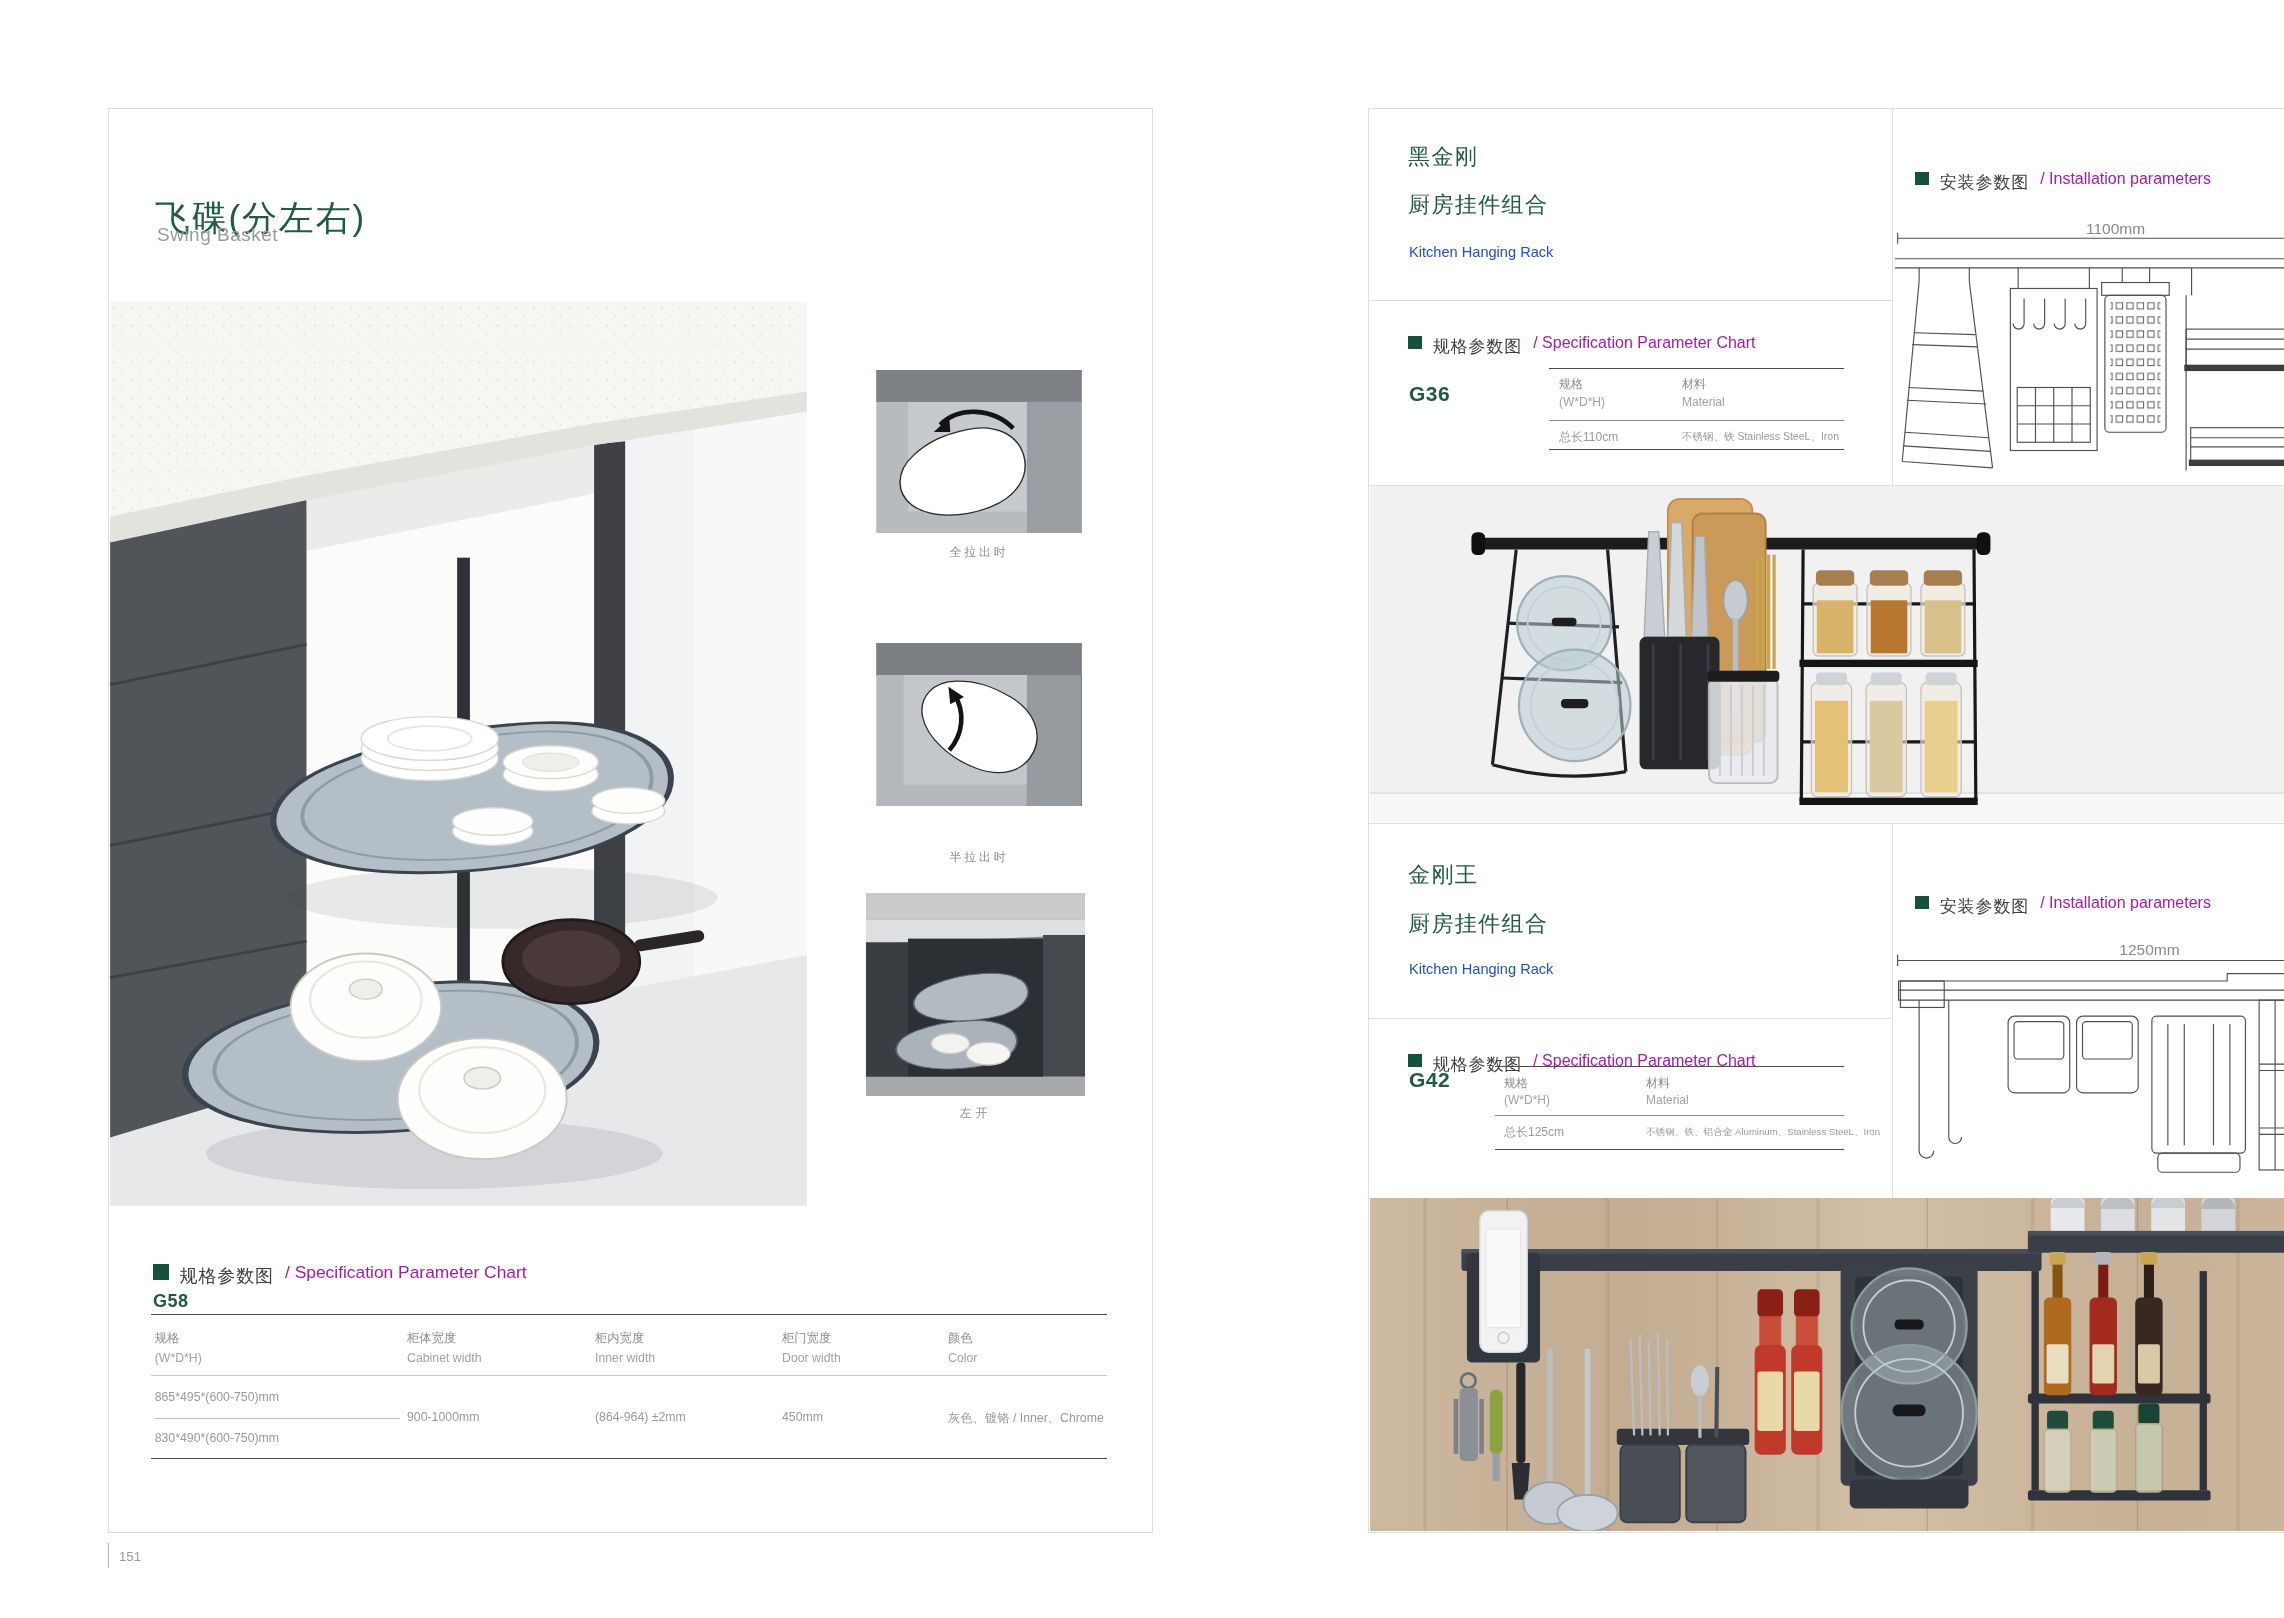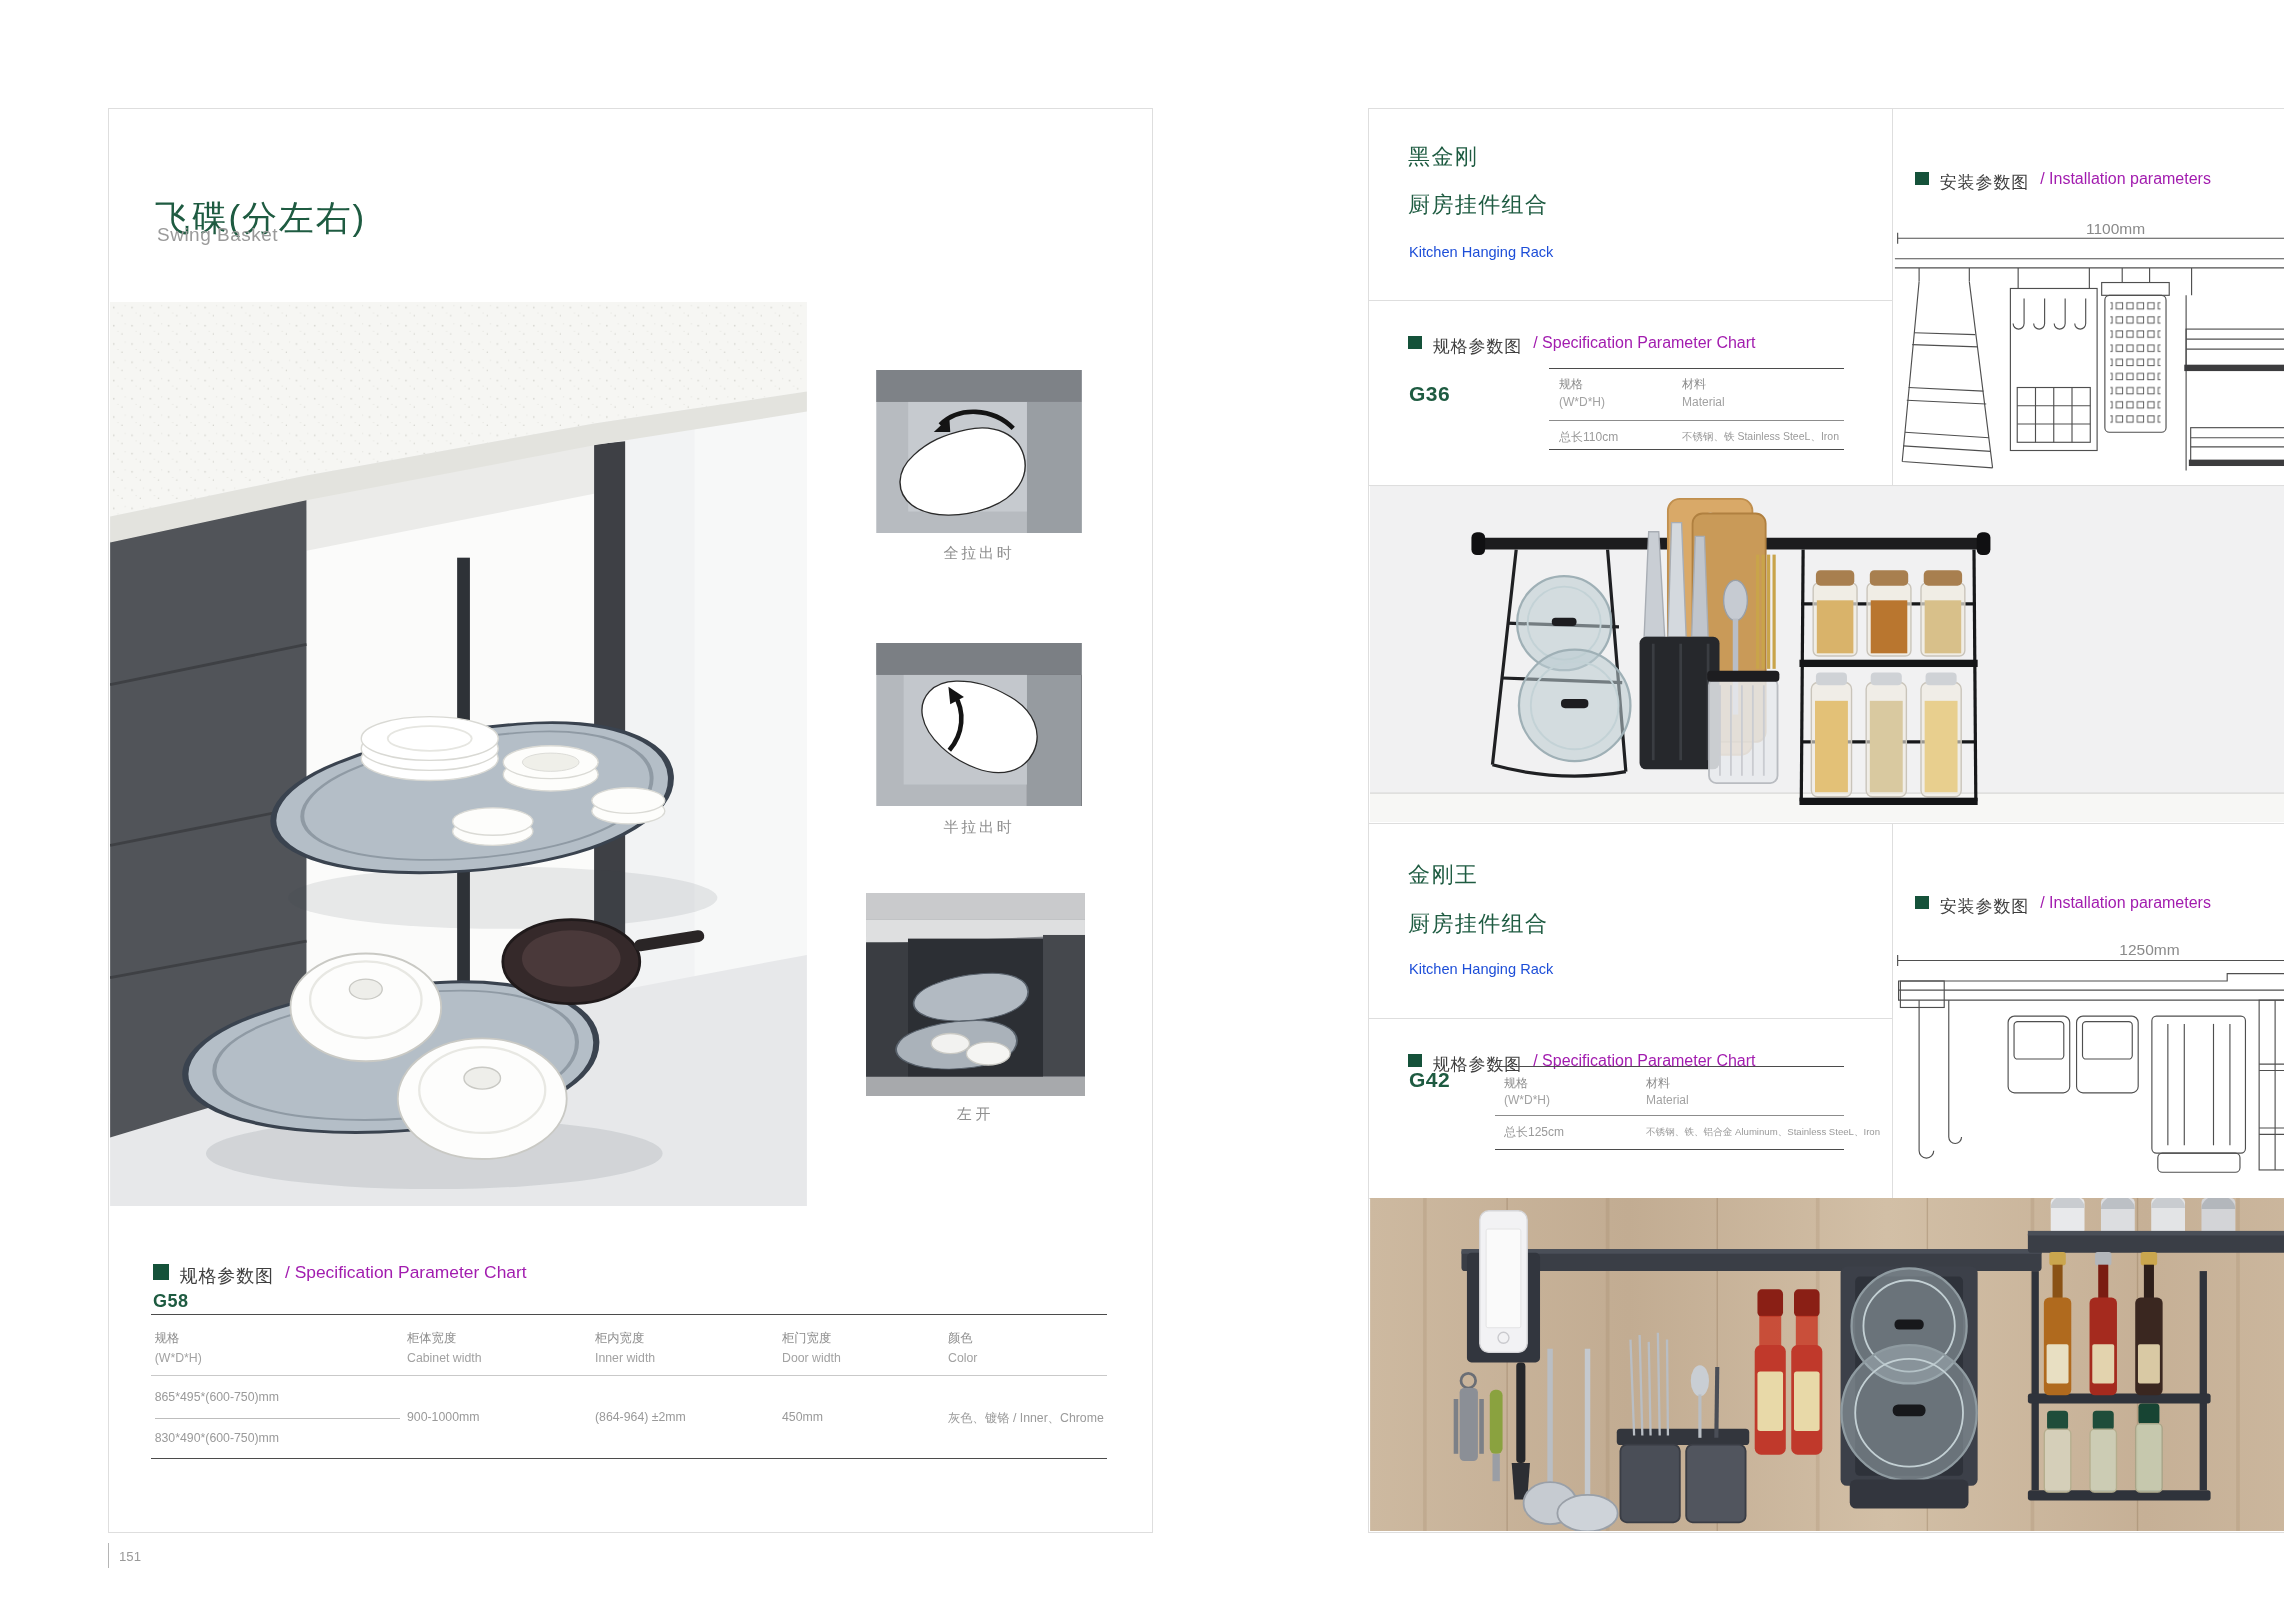--- a/index.html
+++ b/index.html
@@ -12,21 +12,21 @@
   .rtitle-cn{font-size:22px;color:#1e5b41;font-weight:500;letter-spacing:1.4px;white-space:nowrap;}
   .rtitle-en{font-size:14.6px;color:#1d4ed8;white-space:nowrap;}
   .sec-head{display:flex;align-items:center;gap:11px;white-space:nowrap;}
   .bullet{width:15.5px;height:15.5px;background:#15523a;flex:0 0 auto;}
   .sec-cn{font-size:18px;color:#3f3f3f;font-weight:400;letter-spacing:0.9px;margin-top:8px;}
   .sec-en{font-size:17.4px;color:#a21caf;}
   .model{font-size:18px;color:#1e5b41;font-weight:600;letter-spacing:0.5px;}
   .h-cn{font-size:12.3px;color:#8c8c8c;white-space:nowrap;}
   .h-en{font-size:12.3px;color:#a2a2a2;white-space:nowrap;}
   .tval{font-size:12.3px;color:#9a9a9a;white-space:nowrap;}
-  .cap{font-size:15px;color:#8f8f8f;letter-spacing:2.7px;text-align:center;}
+  .cap{font-size:12px;color:#8f8f8f;letter-spacing:2.7px;text-align:center;}
   .dim{font-size:15.5px;color:#8a8a8a;white-space:nowrap;text-align:center;}
   .pnum{font-size:13.2px;color:#9a9a9a;}
   .hline{background:#dedede;height:0.9px;}
   .vline{background:#dedede;width:0.9px;}
   .tline-dark{background:#4b4b4b;height:1.4px;}
   .tline-mid{background:#c9c9c9;height:0.9px;}
   svg{display:block;}
 </style>
 </head>
 <body>
@@ -119,21 +119,21 @@
     <svg class="abs" style="left:767px;top:534px;" width="206" height="163" viewBox="0 0 450 357">
       <rect width="450" height="357" fill="#b4b8bd"></rect>
       <rect width="450" height="70" fill="#7b7f84"></rect>
       <rect x="330" y="70" width="120" height="287" fill="#969b a0" fill-opacity="1"></rect>
       <rect x="330" y="70" width="120" height="287" fill="#969ba0"></rect>
       <rect x="60" y="70" width="270" height="240" fill="#c3c7cc"></rect>
       <path transform="translate(250,190) rotate(24) scale(1.0,0.88)" fill="#ffffff" stroke="#2a2a2a" stroke-width="3" d="M 10,-95 C 70,-88 108,-45 106,8 C 104,62 64,98 6,102 C -52,106 -120,84 -148,38 C -172,-2 -158,-52 -112,-76 C -74,-96 -40,-101 10,-95 Z"></path>
       <path d="M160,235 C 190,200 196,150 170,112" stroke="#141414" stroke-width="10" fill="none"></path>
       <polygon points="158,96 192,118 162,134" fill="#141414"></polygon>
     </svg>
-    <div class="abs cap" style="left:767px;top:709px;width:206px;">半拉出时</div>
+    <div class="abs cap" style="left:767px;top:740px;width:206px;">半拉出时</div>
 
     <svg class="abs" style="left:757px;top:784px;" width="219" height="203" viewBox="0 0 480 445">
       <rect width="480" height="445" fill="#85888d"></rect>
       <rect width="480" height="58" fill="#c9cacc"></rect>
       <polygon points="0,58 480,58 480,92 0,112" fill="#dedfe0"></polygon>
       <rect x="0" y="108" width="92" height="295" fill="#3a3d42"></rect>
       <rect x="388" y="92" width="92" height="310" fill="#45484d"></rect>
       <rect x="92" y="100" width="296" height="303" fill="#2c2f34"></rect>
       <path transform="translate(255,225) rotate(-8) scale(0.95,0.5)" fill="#b2bac2" stroke="#59626c" stroke-width="4" d="M 10,-95 C 70,-88 108,-45 106,8 C 104,62 64,98 6,102 C -52,106 -120,84 -148,38 C -172,-2 -158,-52 -112,-76 C -74,-96 -40,-101 10,-95 Z"></path>
       <path transform="translate(225,330) rotate(-6) scale(1.0,0.52)" fill="#aab2ba" stroke="#59626c" stroke-width="4" d="M 10,-95 C 70,-88 108,-45 106,8 C 104,62 64,98 6,102 C -52,106 -120,84 -148,38 C -172,-2 -158,-52 -112,-76 C -74,-96 -40,-101 10,-95 Z"></path>

